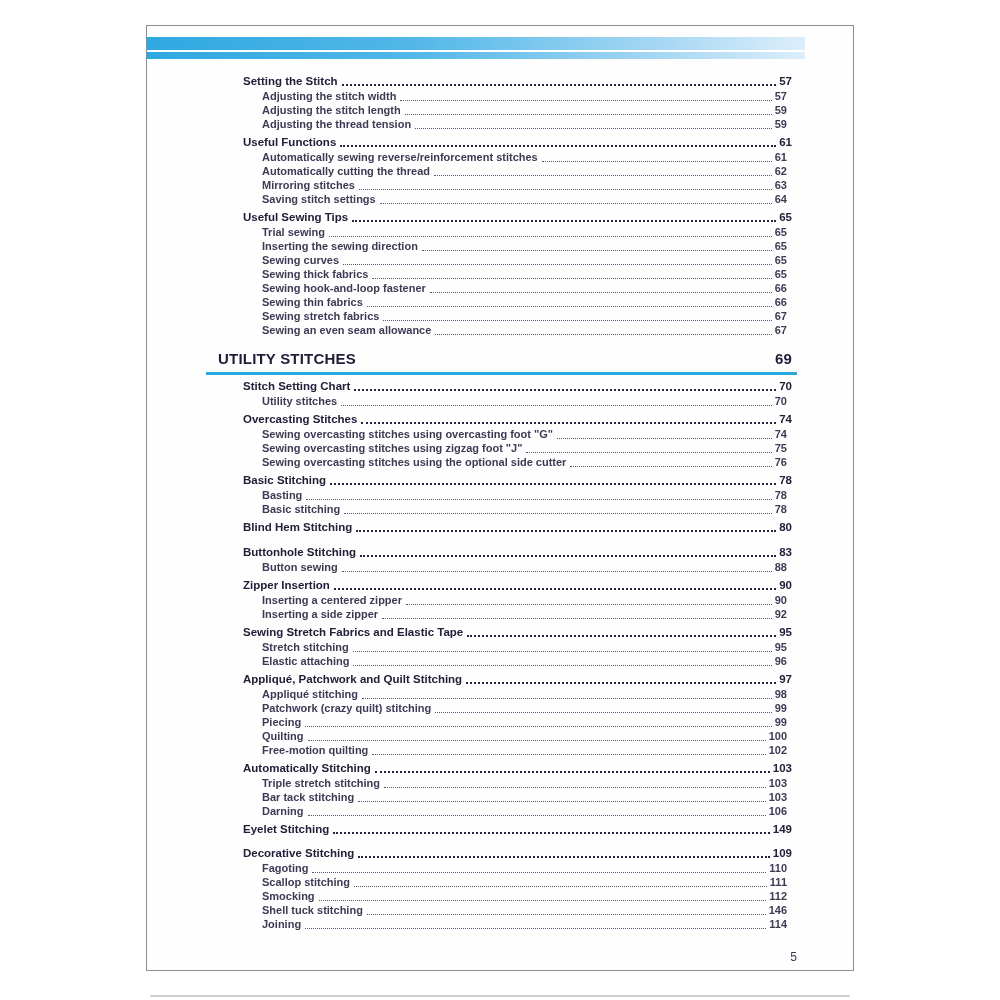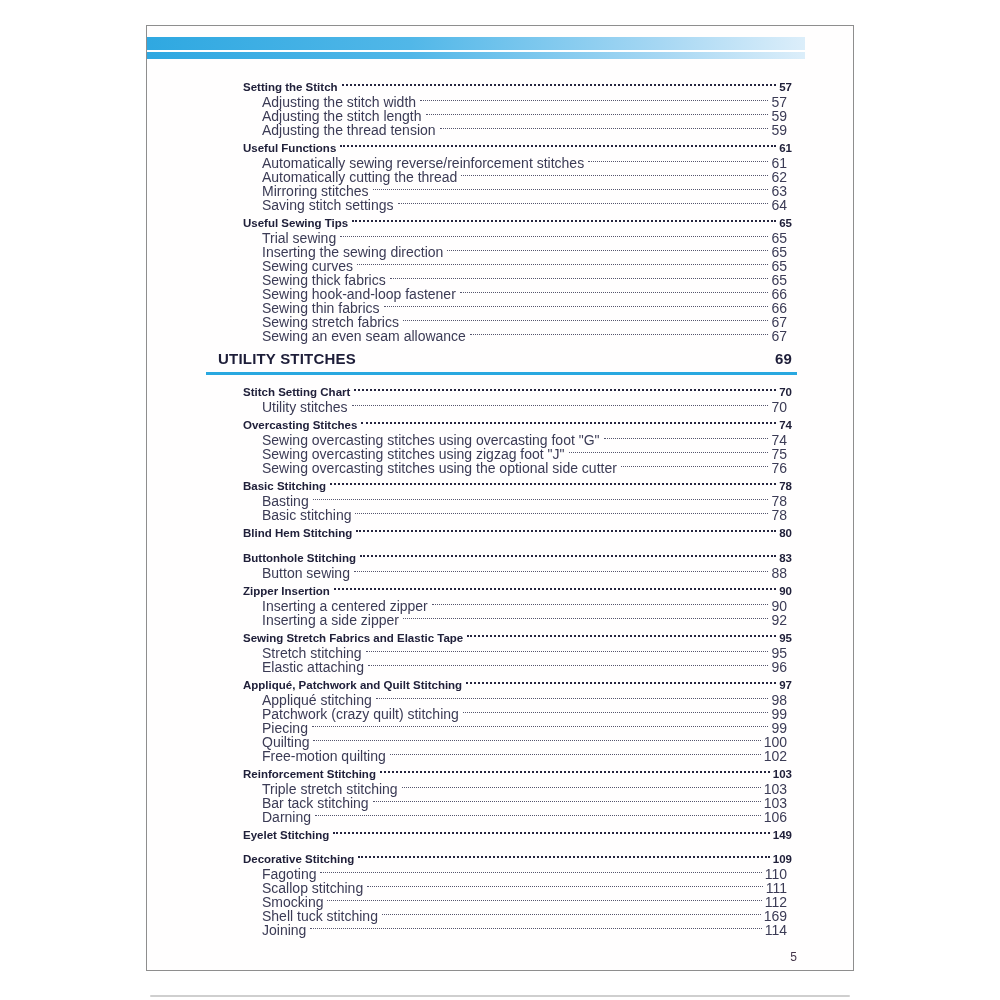--- a/index.html
+++ b/index.html
@@ -48,25 +48,25 @@
     height: 15px; line-height: 15px;
     margin-top: 4px;
     font-size: 11.5px; font-weight: 700;
     color: #20203a;
   }
   .l1 + .l1 { margin-top: 9.5px; }
 
   .l2 {
     height: 14px; line-height: 14px;
     padding-left: 19px; padding-right: 5px;
-    font-size: 14px; font-weight: 400;
+    font-size: 11px; font-weight: 700;
     color: #3b3b55;
   }
 
-  .label { white-space: nowrap; margin-top: 6px; }
+  .label { white-space: nowrap; }
   .pn { white-space: nowrap; }
 
   .leader {
     flex: 1 1 auto;
     align-self: flex-end;
     margin: 0 3px 3px 4px;
     min-width: 10px;
   }
   .l1 .leader { border-bottom: 2px dotted #24243e; }
   .l2 .leader { border-bottom: 1px dotted #55556d; margin-bottom: 2px; }
@@ -330,21 +330,21 @@
     <span class="label">Quilting</span>
     <span class="leader"></span>
     <span class="pn">100</span>
   </div>
         <div class="row l2">
     <span class="label">Free-motion quilting</span>
     <span class="leader"></span>
     <span class="pn">102</span>
   </div>
         <div class="row l1">
-    <span class="label">Reinforcement Stitching</span>
+    <span class="label">Automatically Stitching</span>
     <span class="leader"></span>
     <span class="pn">103</span>
   </div>
         <div class="row l2">
     <span class="label">Triple stretch stitching</span>
     <span class="leader"></span>
     <span class="pn">103</span>
   </div>
         <div class="row l2">
     <span class="label">Bar tack stitching</span>
@@ -377,21 +377,21 @@
     <span class="pn">111</span>
   </div>
         <div class="row l2">
     <span class="label">Smocking</span>
     <span class="leader"></span>
     <span class="pn">112</span>
   </div>
         <div class="row l2">
     <span class="label">Shell tuck stitching</span>
     <span class="leader"></span>
-    <span class="pn">169</span>
+    <span class="pn">146</span>
   </div>
         <div class="row l2">
     <span class="label">Joining</span>
     <span class="leader"></span>
     <span class="pn">114</span>
   </div>
       </div>
 
     <div class="page-number">5</div>
   </div>

